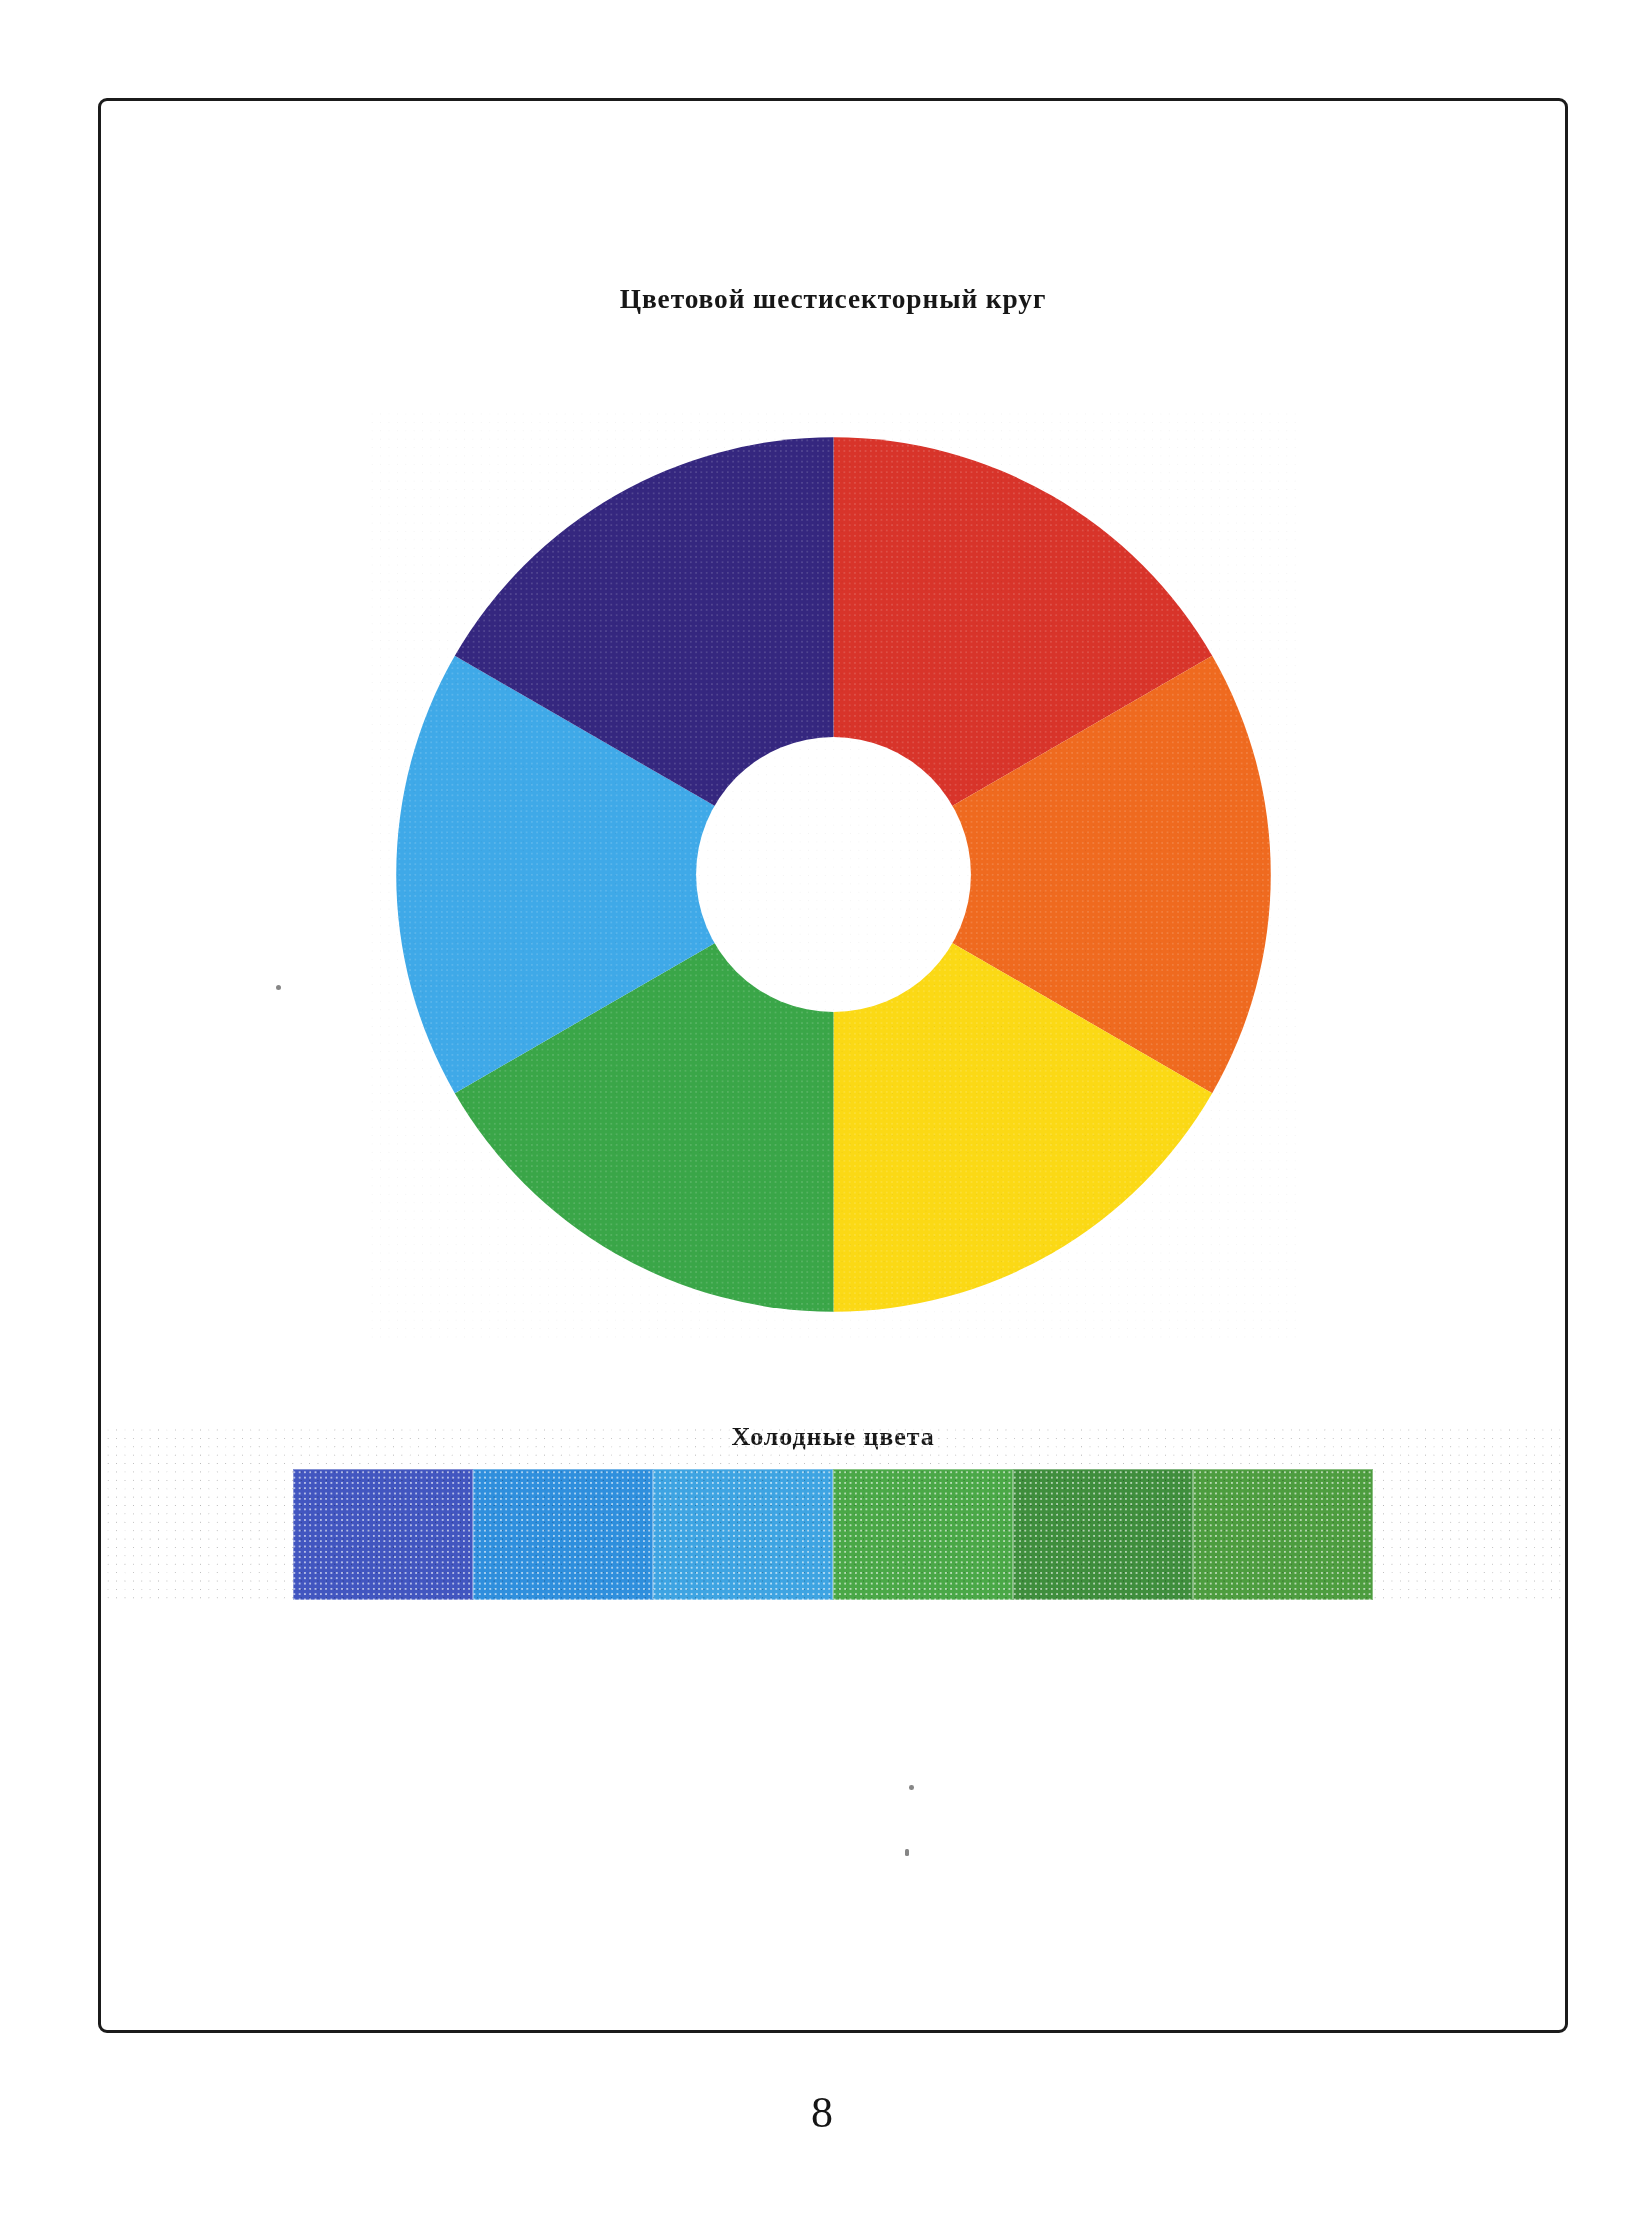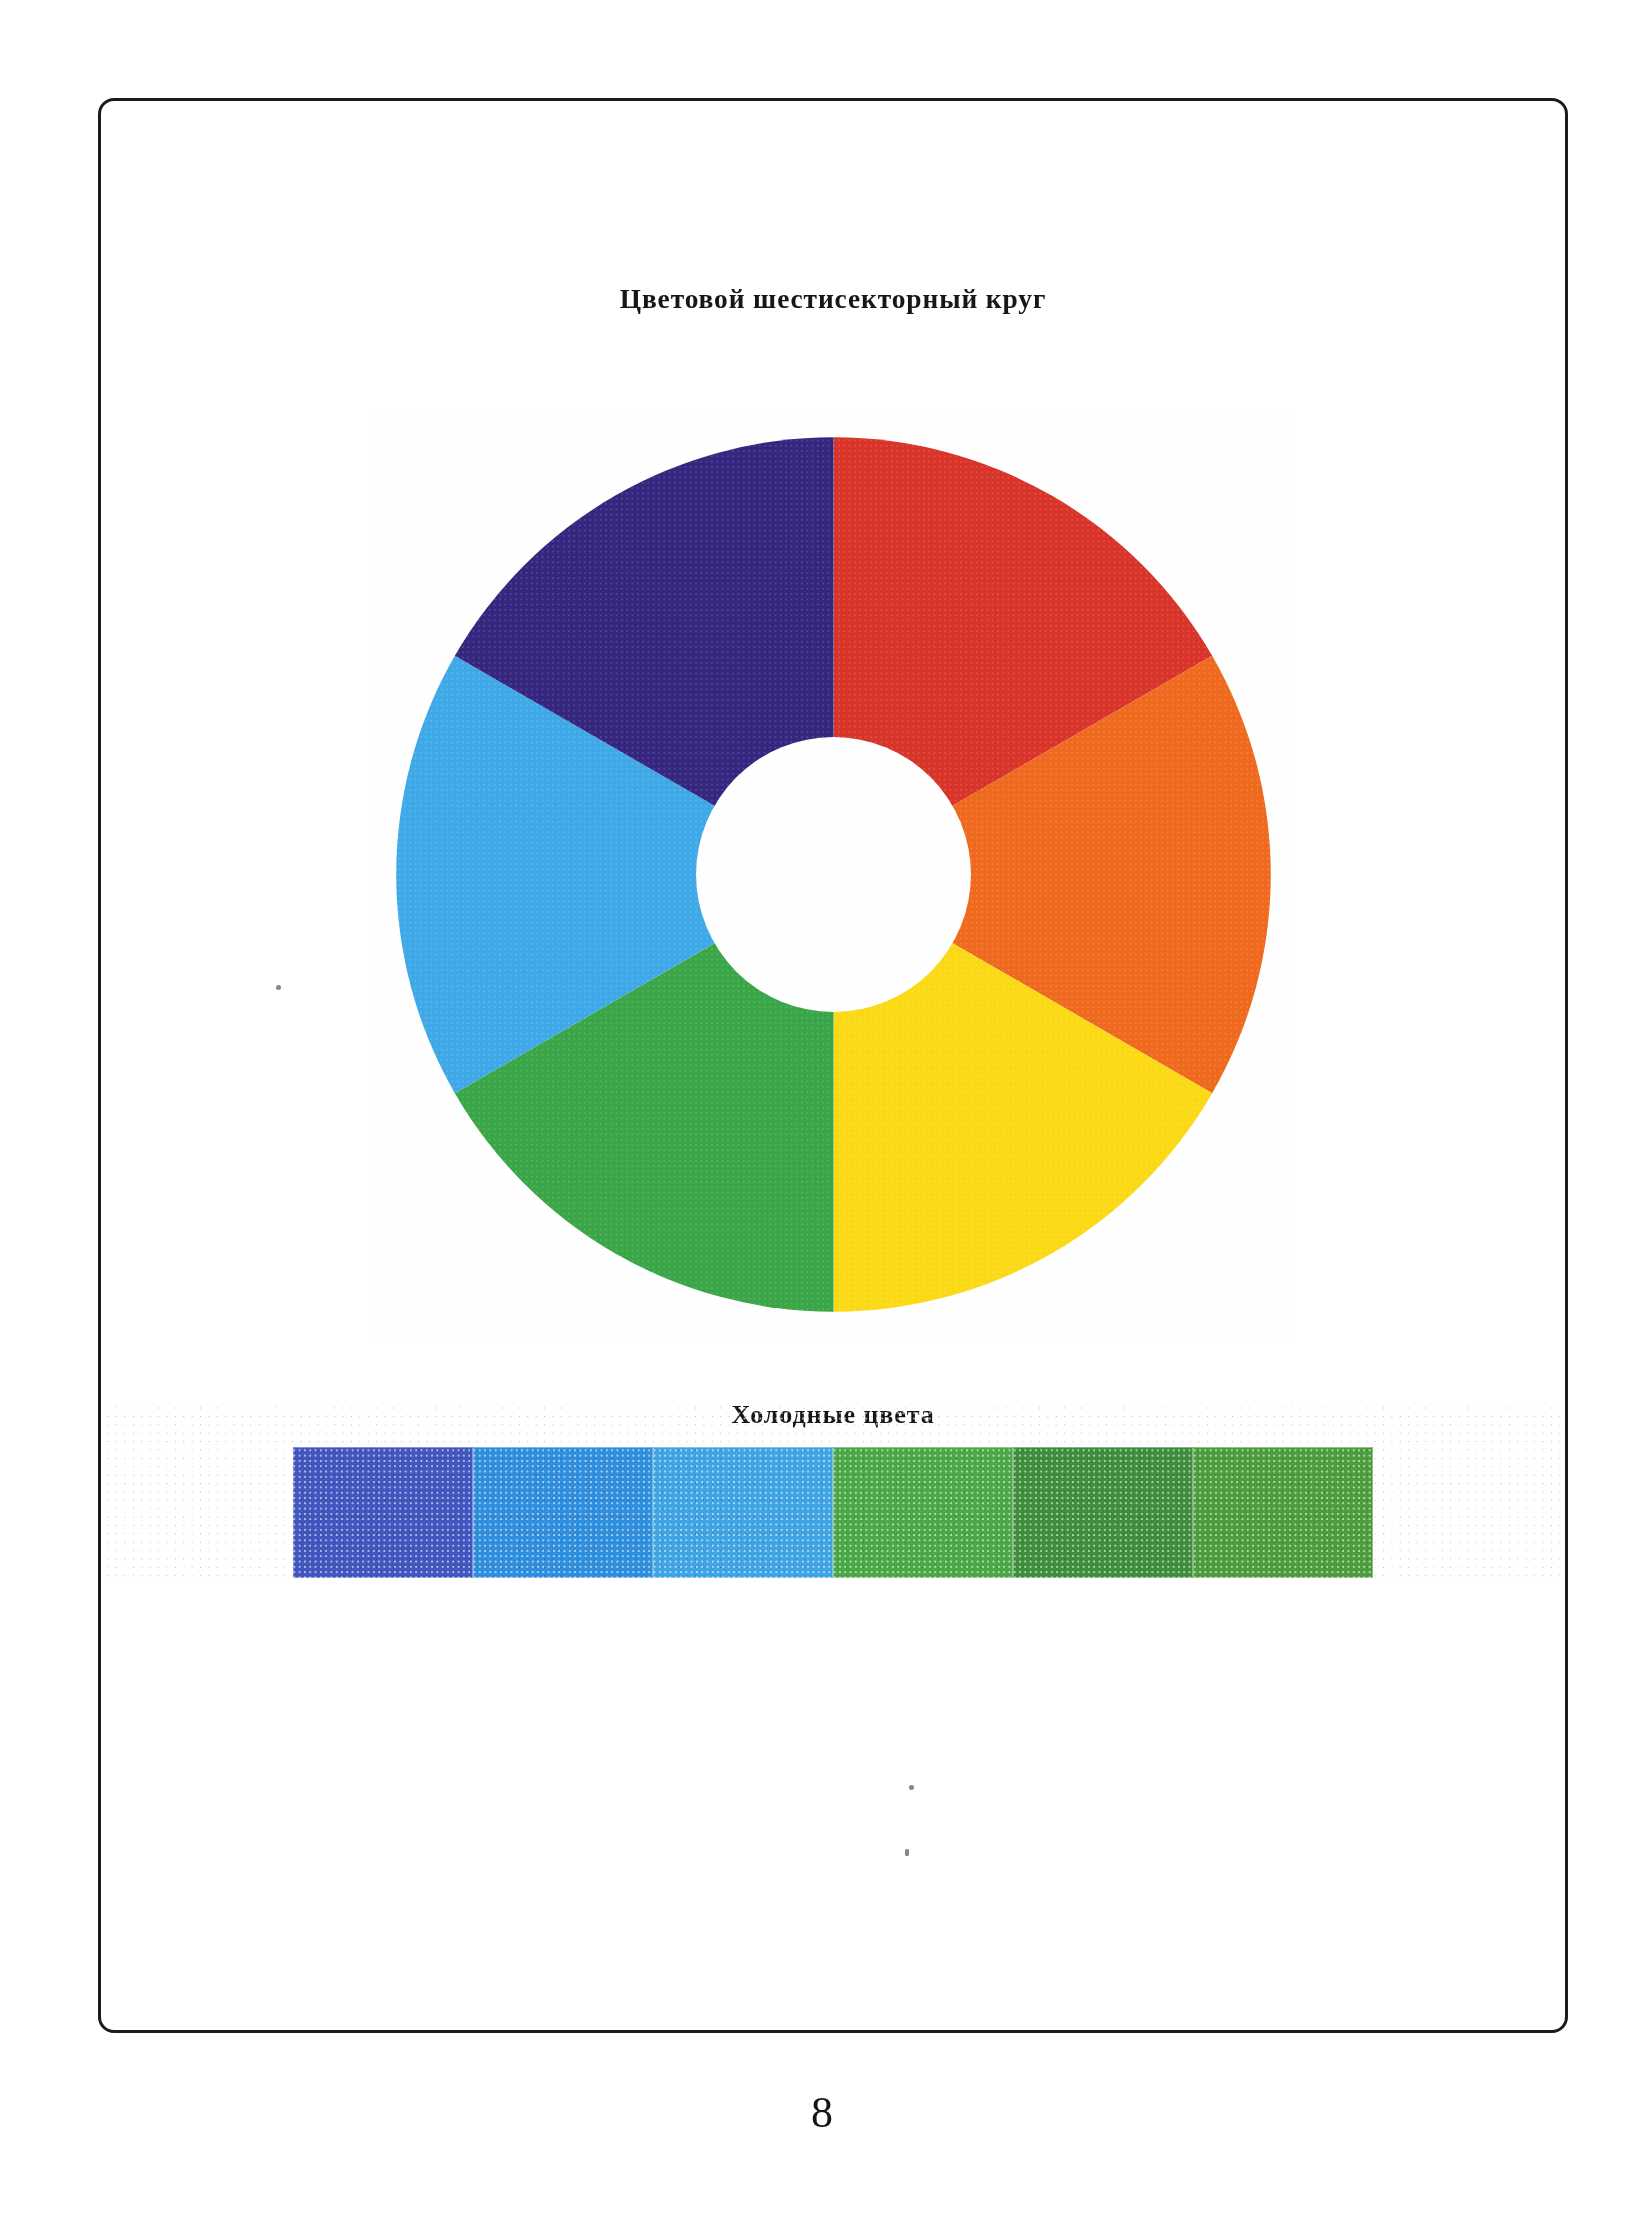--- a/index.html
+++ b/index.html
@@ -17,21 +17,21 @@
   }
 
   
   .page-frame {
     position: absolute;
     left: 98px;
     top: 98px;
     width: 1470px;
     height: 1935px;
     border: 3.8px solid #1b1b1b;
-    border-radius: 16px;
+    border-radius: 9px;
     box-sizing: border-box;
     background: #ffffff;
   }
   
   .page-frame::after {
     content: "";
     position: absolute;
     left: -3.8px;
     top: -3.8px;
     width: calc(100% + 7.6px);
@@ -76,20 +76,21 @@
     display: block;
     width: 100%;
     height: 100%;
   }
 
   
   .group {
     position: absolute;
     left: 0;
     width: 100%;
+    margin-top: 22px;
   }
   .group-title {
     font-size: 26px;
     margin-bottom: 17px;
   }
   .swatch-row {
     display: flex;
     justify-content: center;
     gap: 0;
   }

